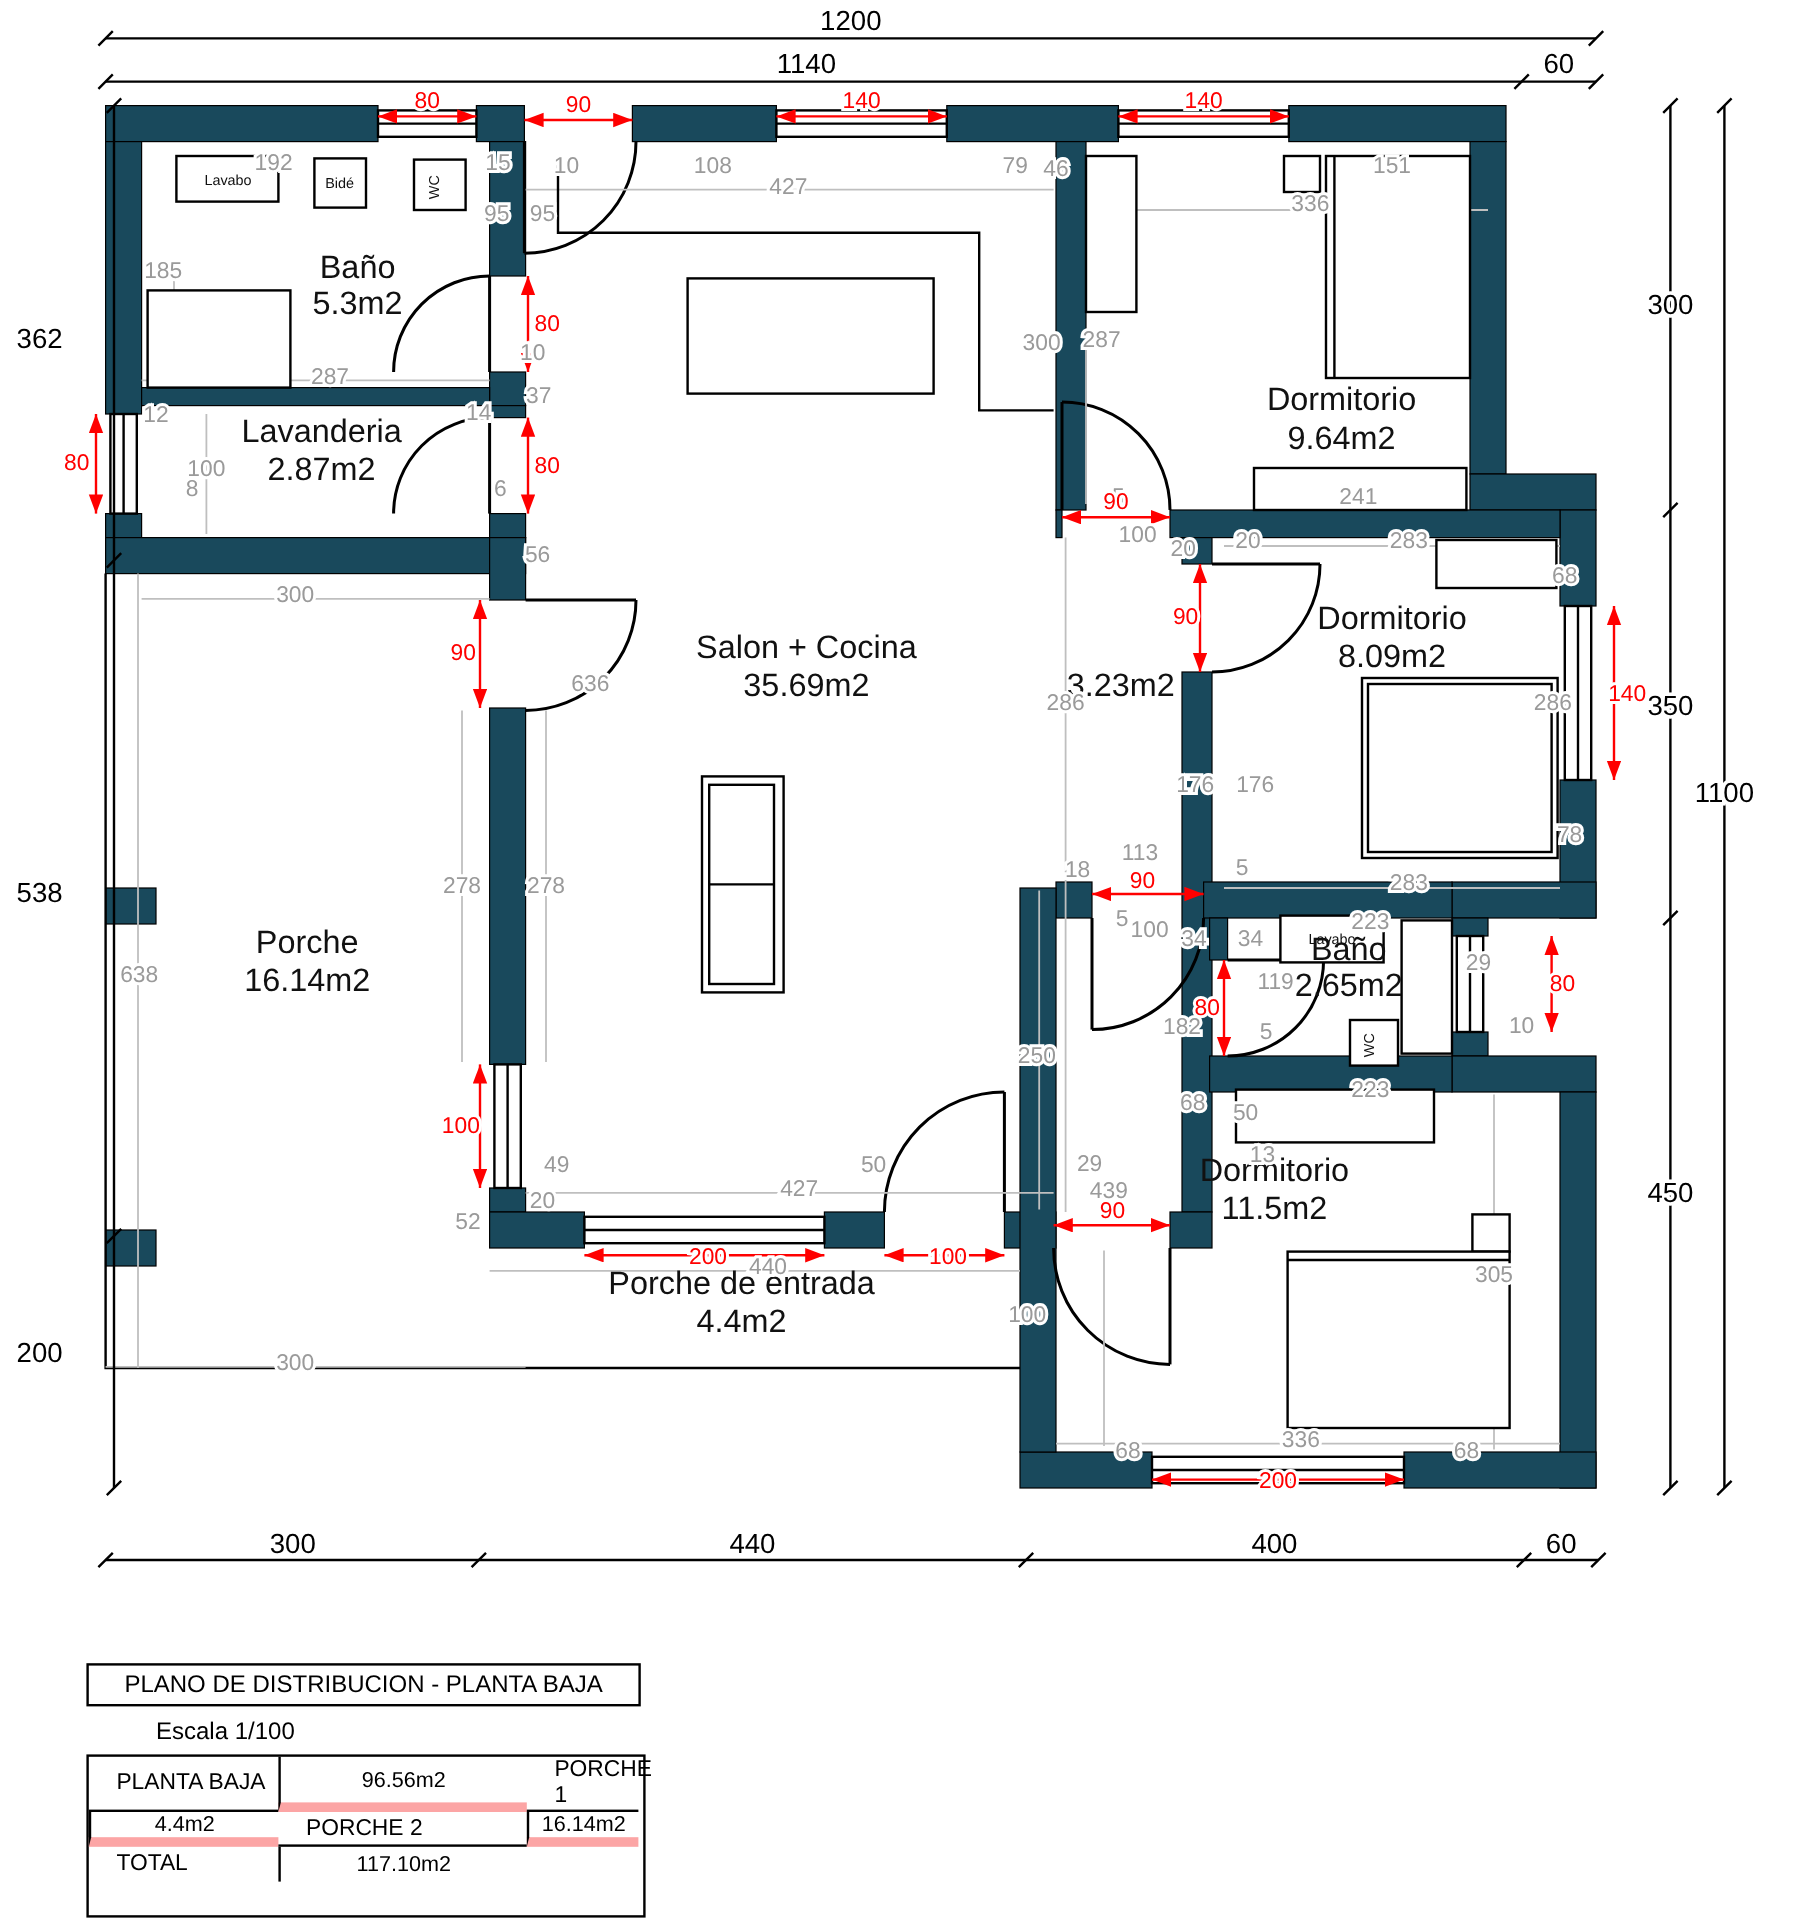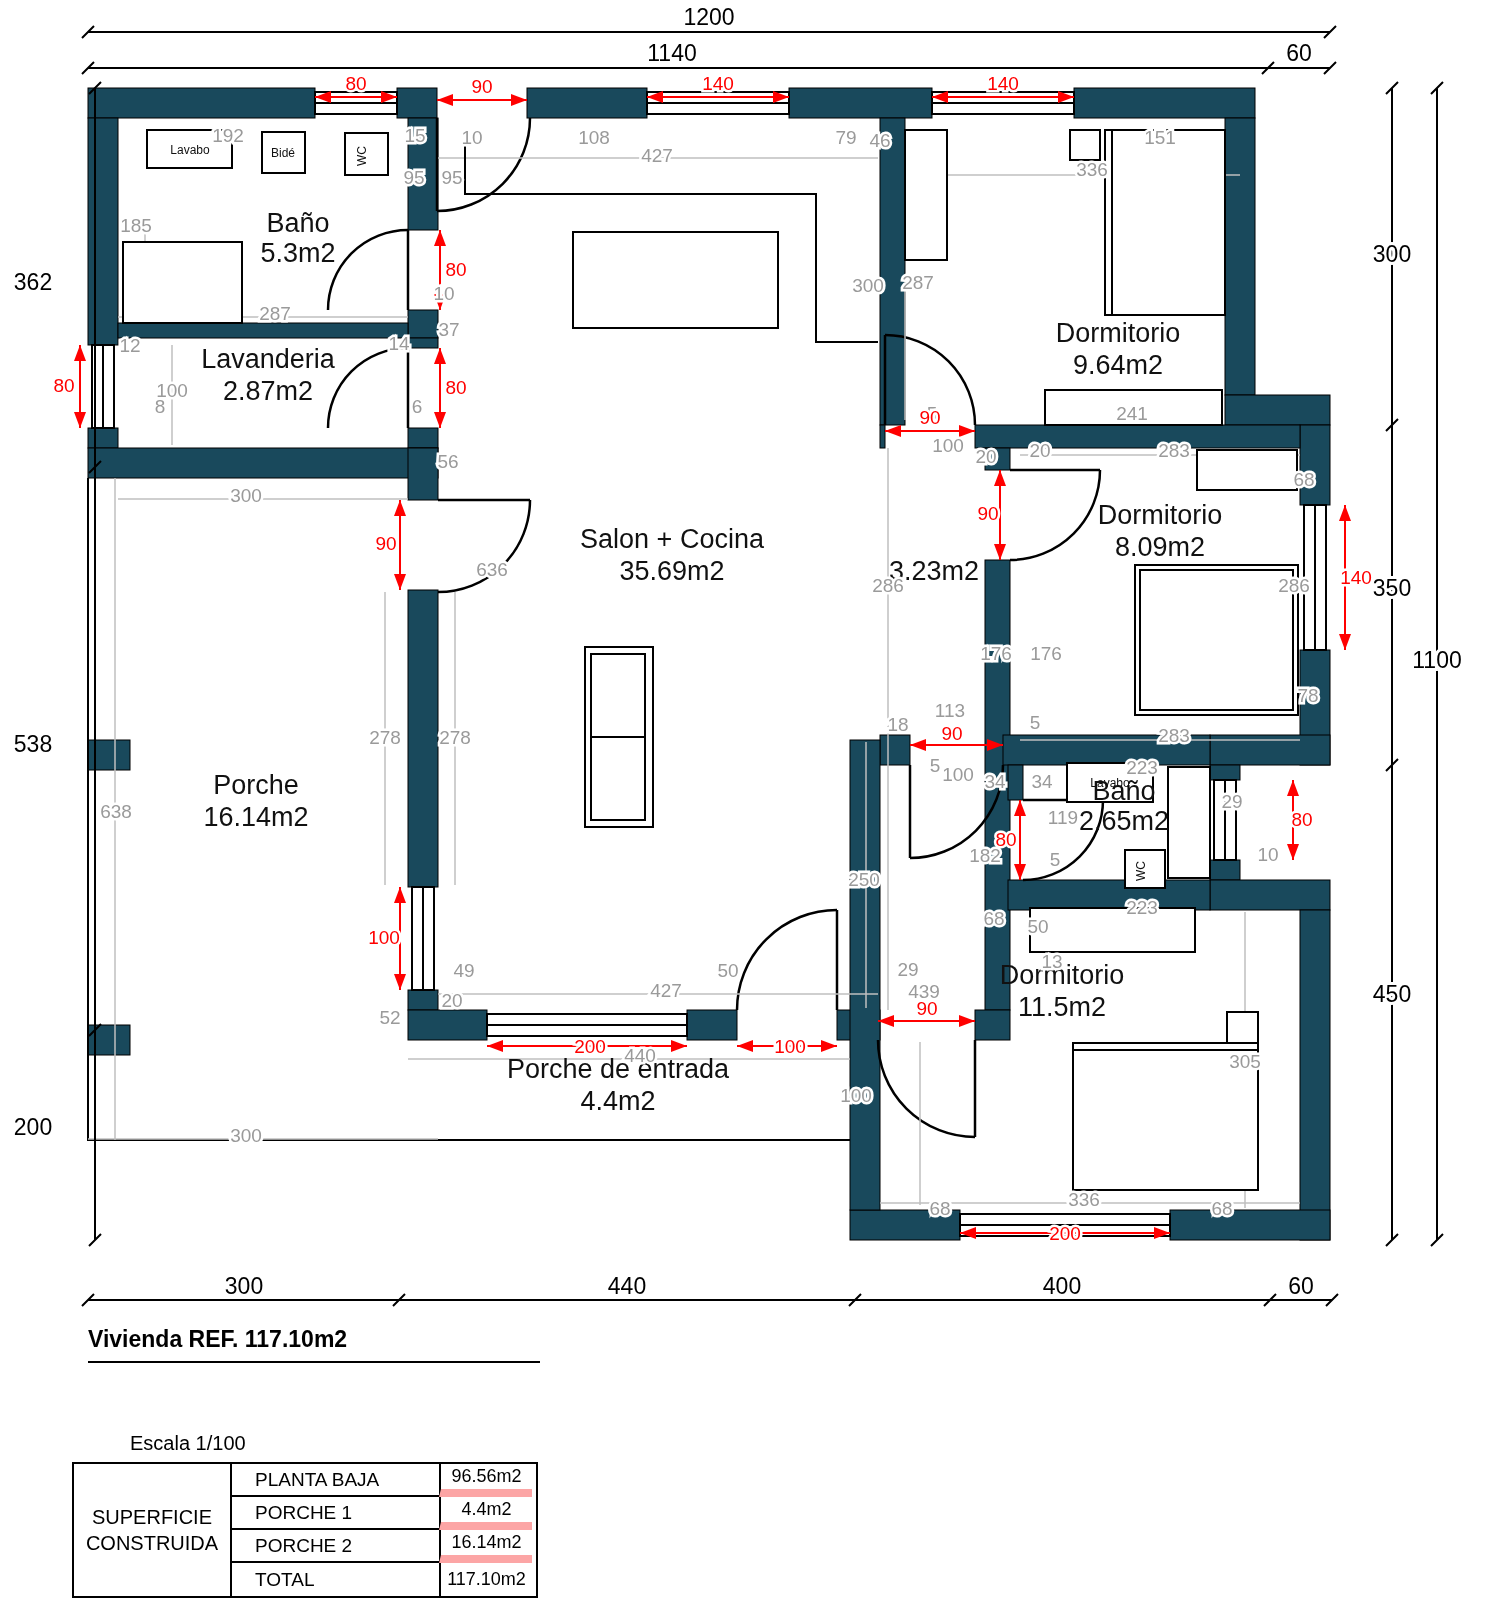--- a/index.html
+++ b/index.html
@@ -410,24 +410,23 @@
       </g>
   <g id="labels-fixtures">
         <text x="190" y="154" class="fixture-label">Lavabo</text>
         <text x="283" y="157" class="fixture-label">Bidé</text>
         <text x="366" y="156" transform="rotate(-90 366 156)" class="fixture-label">WC</text>
         <text x="1110" y="787" class="fixture-label">Lavabo</text>
         <text x="1145" y="871" transform="rotate(-90 1145 871)" class="fixture-label">WC</text>
       </g>
 </svg>
 
-  <div class="ftitle">Vivienda REF. 117.10m2</div>
+  <div class="fbox">PLANO DE DISTRIBUCION - PLANTA BAJA</div>
   <div class="fescala">Escala 1/100</div>
   <div class="ftable">
-    <div class="hdr">SUPERFICIE CONSTRUIDA</div>
     <div class="lbl">PLANTA BAJA</div>
     <div class="val">96.56m2</div>
     <div class="lbl">PORCHE 1</div>
     <div class="val">4.4m2</div>
     <div class="lbl">PORCHE 2</div>
     <div class="val">16.14m2</div>
     <div class="lbl r4">TOTAL</div>
     <div class="val r4">117.10m2</div>
   </div>
 </div>

